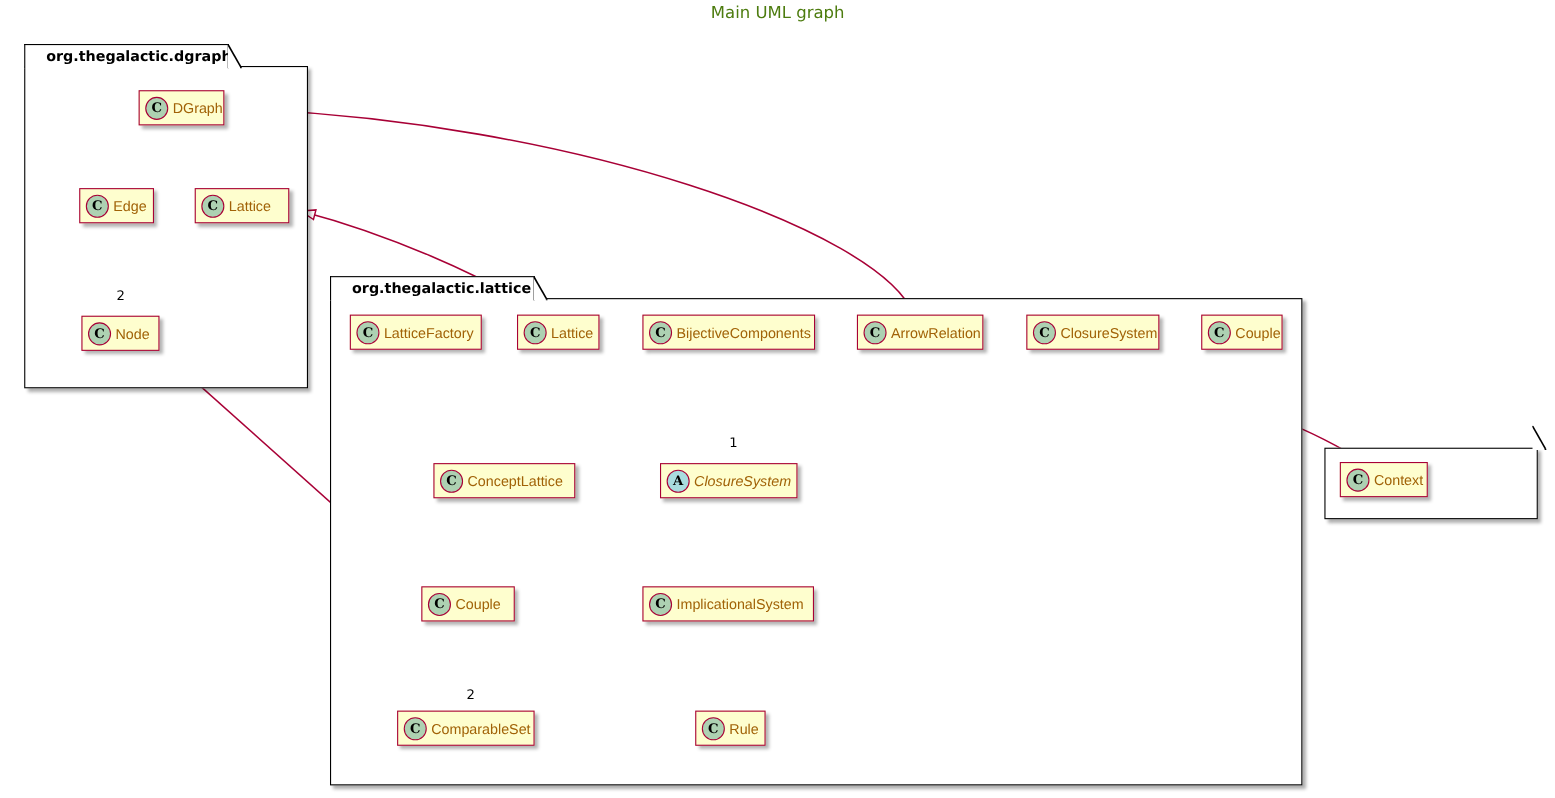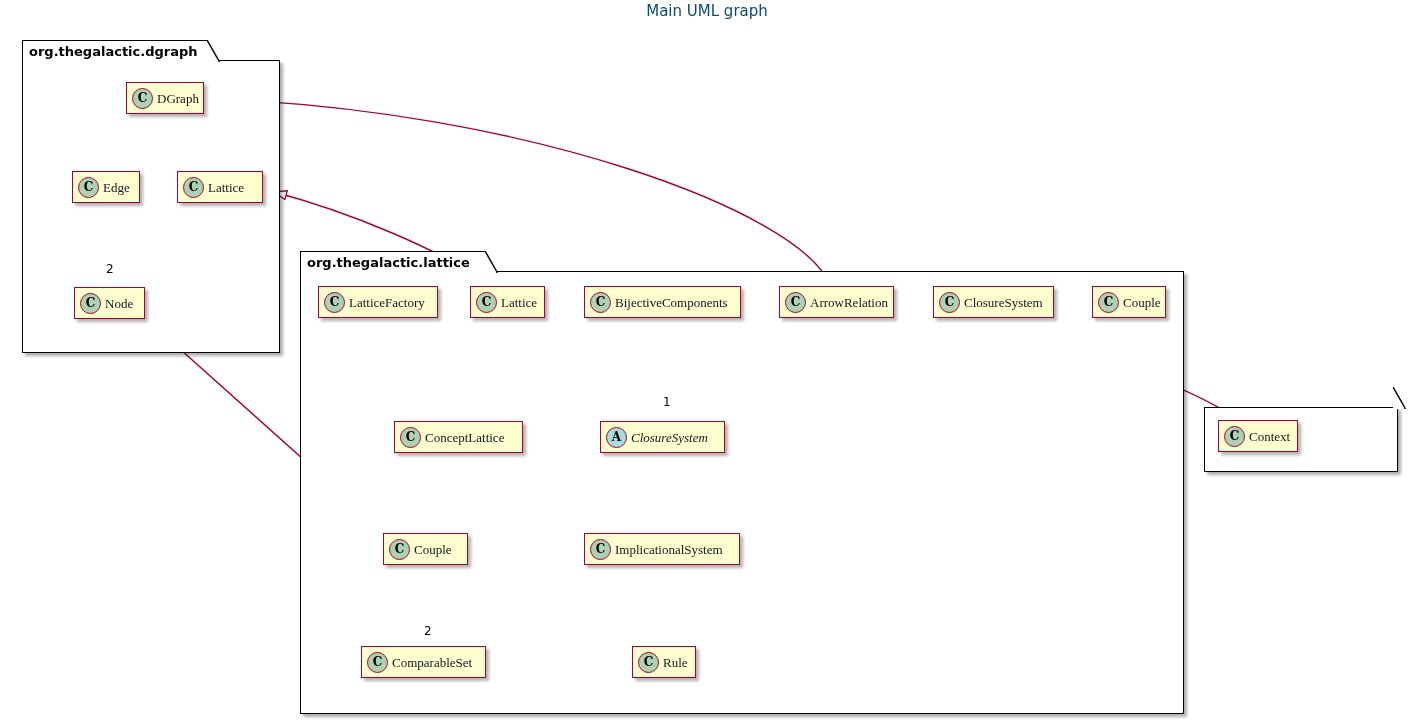--- a/index.html
+++ b/index.html
@@ -27,41 +27,41 @@
     width: 1414px;
     height: 725px;
     pointer-events: none;
   }
   .diagram-title {
     position: absolute;
     width: 1414px;
     top: 2px;
     text-align: center;
     font-size: 15px;
-    color: #0c4a6e;
+    color: #4d7c0f;
     font-family: "DejaVu Sans", sans-serif;
     white-space: nowrap;
   }
   
   .pkg {
     position: absolute;
   }
   .pkg-tab {
     position: absolute;
     left: 0;
     top: 0;
     height: 22px;
     box-sizing: border-box;
     border: 1.5px solid #000000;
     border-bottom: none;
     background: #FFFFFF;
     font-size: 13px;
     font-weight: bold;
     color: #000000;
-    padding: 2px 4px 0 6px;
+    padding: 2px 4px 0 19px;
     white-space: nowrap;
     line-height: 18px;
     z-index: 2;
   }
   .pkg-tab-fold {
     position: absolute;
     top: 0;
     width: 12px;
     height: 22px;
     z-index: 3;
@@ -105,22 +105,22 @@
   .badge-c {
     background: #ADD1B2;
     border: 1.2px solid #A80036;
   }
   .badge-a {
     background: #A9DCDF;
     border: 1.2px solid #A80036;
   }
   .cls .cname {
     font-size: 13px;
-    color: #0f172a;
-    font-family: Liberation Serif, serif;
+    color: #a16207;
+    font-family: Liberation Sans, sans-serif;
     line-height: 15px;
   }
   .cls.abstract .cname {
     font-style: italic;
   }
   
   .mult {
     position: absolute;
     font-size: 12px;
     color: #000000;

